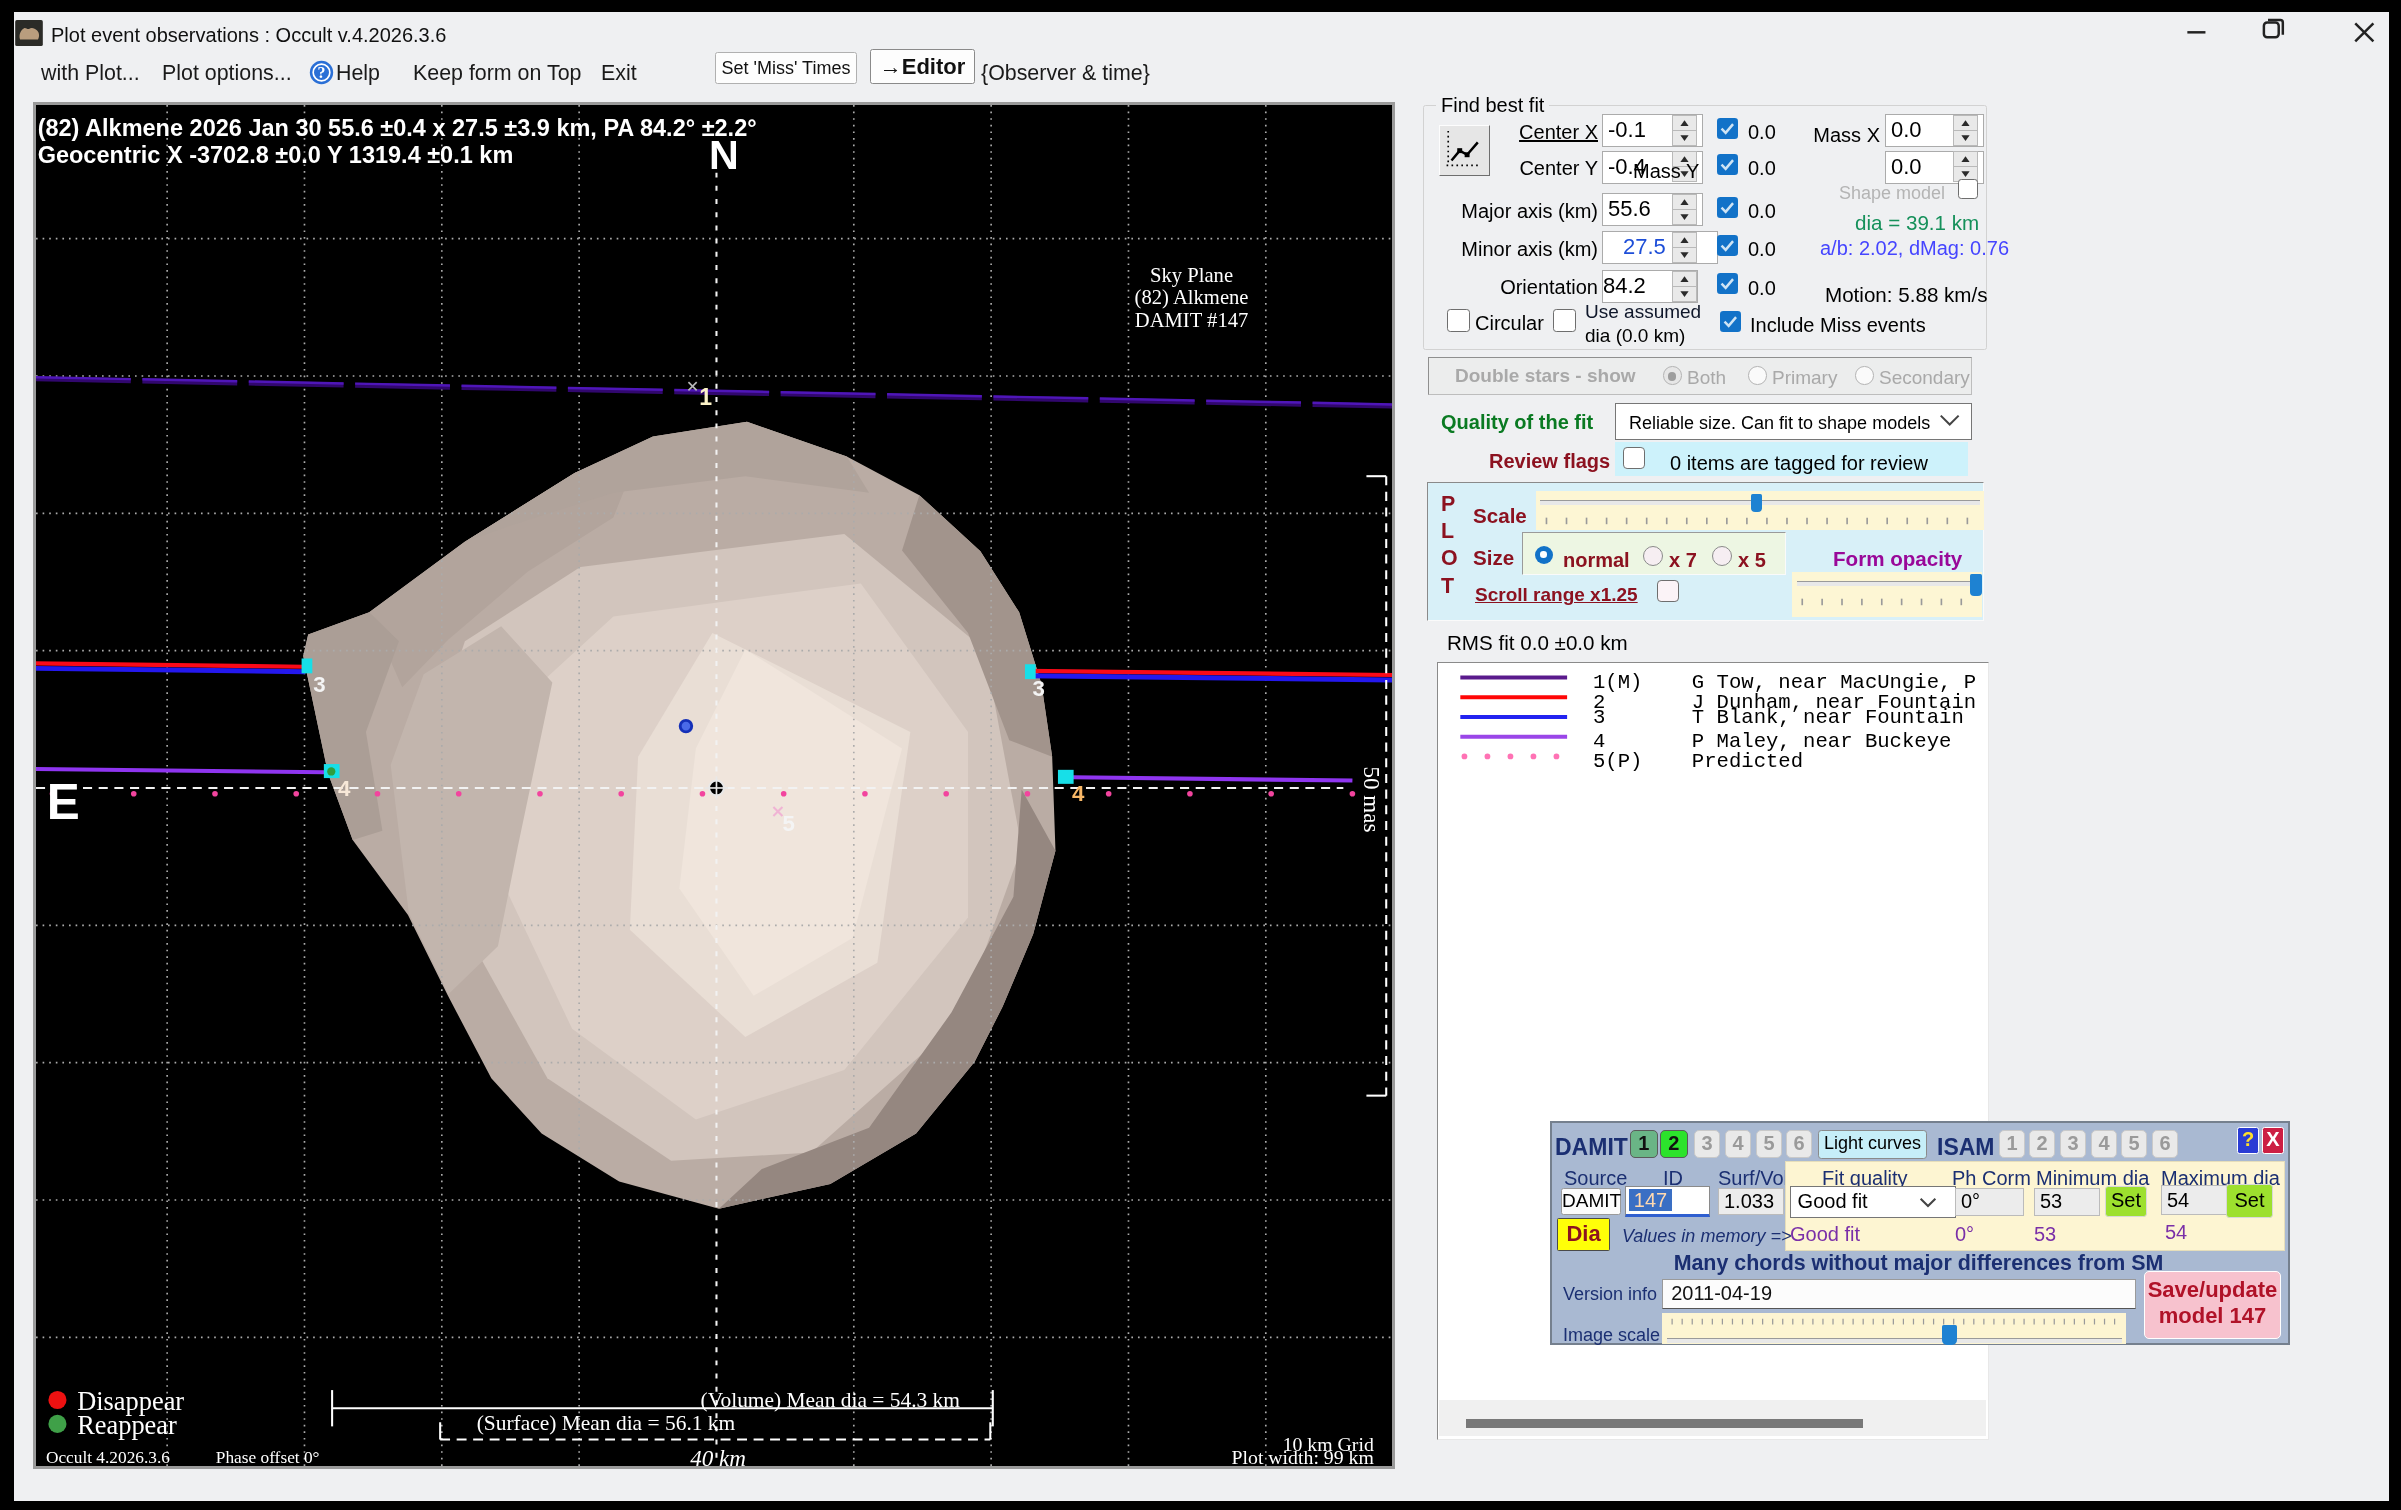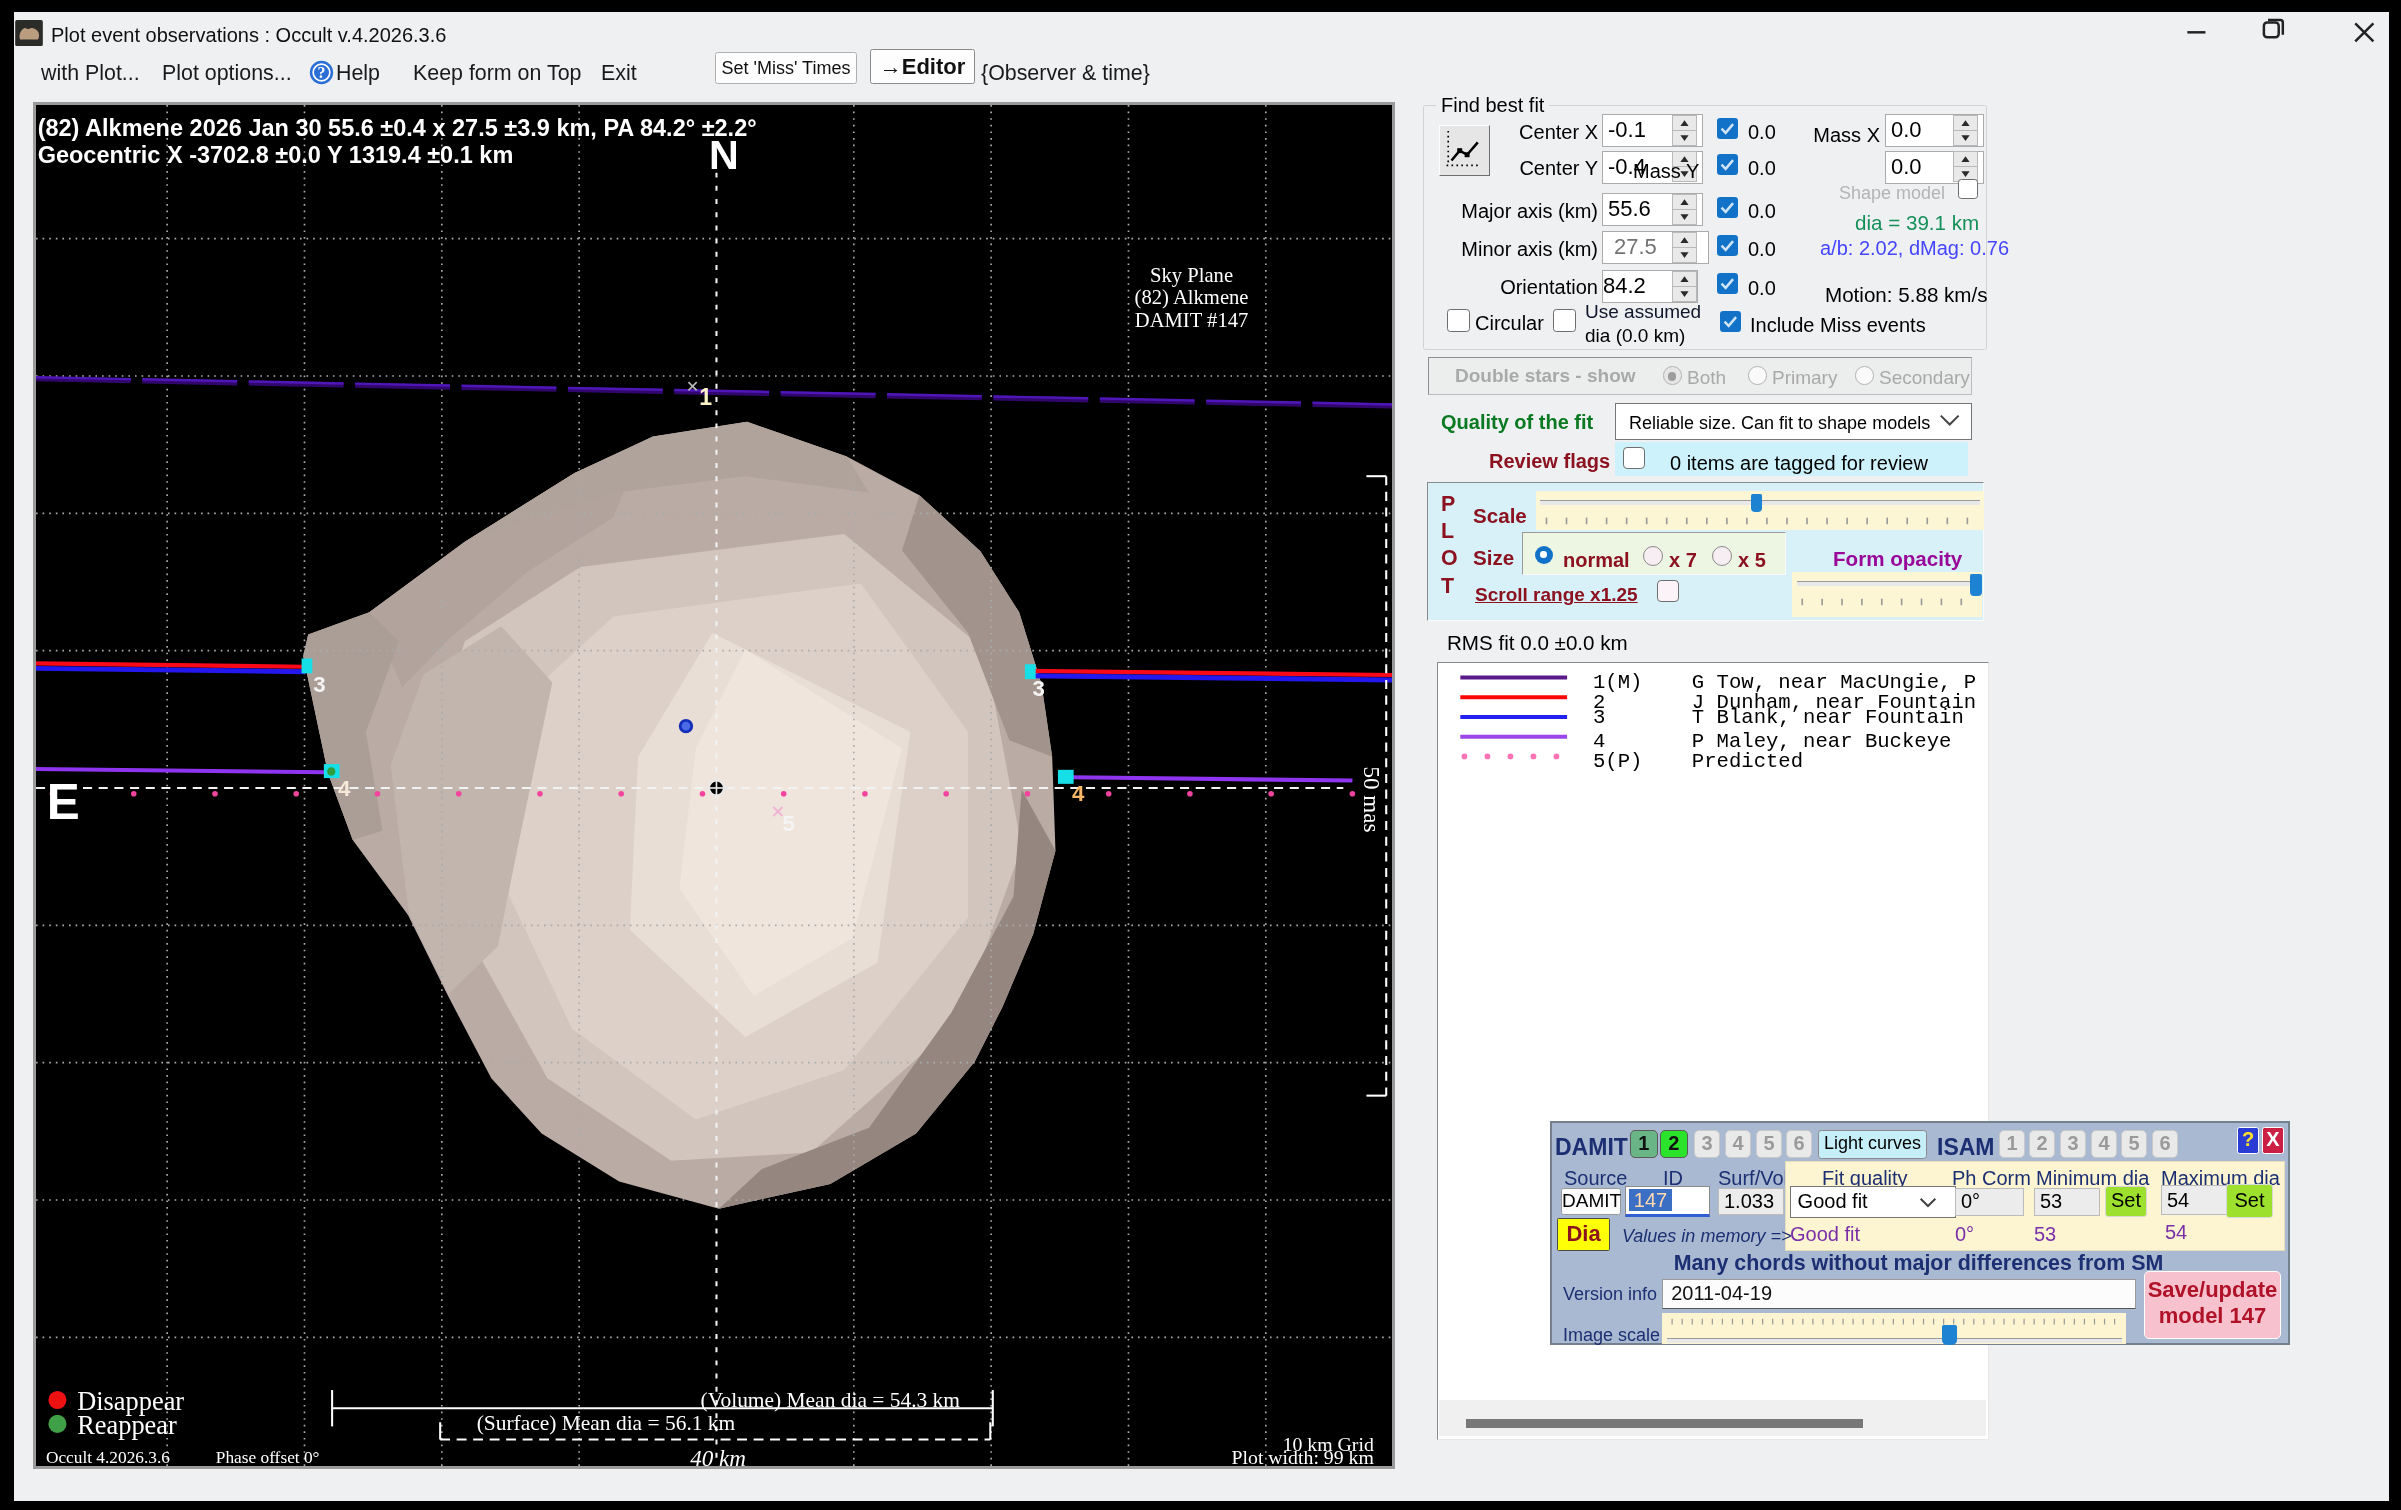--- a/index.html
+++ b/index.html
@@ -158,21 +158,21 @@
 <div class="abs" style="left:1409px;top:93px;width:562px;height:243px;border:0.8px solid #d2d2d2;border-radius:2.5px;"></div>
 <div class="abs" style="left:1422px;top:82px;background:#eff0f2;padding:0 5px;font:20px 'Liberation Sans';color:#000;text-align:center;">Find best fit</div>
 <div class="abs" style="left:1425px;top:113px;width:49px;height:49px;background:#e6e6e6;border-top:1.6px solid #fdfdfd;border-left:1.6px solid #fdfdfd;border-right:1.6px solid #6e6e6e;border-bottom:1.6px solid #6e6e6e;">
 <svg width="46" height="46" viewBox="0 0 56 56">
         <line x1="10" y1="6" x2="10" y2="48" stroke="#000" stroke-width="2" stroke-dasharray="2 4"></line>
         <line x1="8" y1="48" x2="50" y2="48" stroke="#000" stroke-width="2" stroke-dasharray="2 4"></line>
         <polyline points="14,42 24,30 33,35 46,20" fill="none" stroke="#000" stroke-width="3"></polyline>
         <rect x="21" y="27" width="6" height="6" fill="#000"></rect>
         <rect x="30" y="32" width="6" height="6" fill="#000"></rect>
       </svg></div>
-<div class="abs" style="left:1337px;top:109px;width:247px;text-align:right;font:20px 'Liberation Sans';color:#000;white-space:pre;">Center X</div>
+<div class="abs" style="left:1337px;top:109px;width:247px;text-align:right;font:20px 'Liberation Sans';color:#000;white-space:pre;text-decoration:underline;">Center X</div>
 <div class="abs" style="left:1588px;top:102px;width:94px;height:31px;background:#fff;border:0.8px solid #ababab;font:22px 'Liberation Sans';color:#000;padding-left:5px;line-height:30px;">-0.1</div>
 <div class="abs" style="left:1658px;top:103px;width:23px;height:14px;background:#e9e9e9;border:0.8px solid #b9b9b9;"><svg width="23" height="14" viewBox="0 0 28 17">
         <polygon points="14,5 19,12 9,12" fill="#2a2a2a"></polygon>
       </svg></div>
 <div class="abs" style="left:1658px;top:118px;width:23px;height:14px;background:#e9e9e9;border:0.8px solid #b9b9b9;"><svg width="23" height="14" viewBox="0 0 28 17">
         <polygon points="14,12 19,5 9,5" fill="#2a2a2a"></polygon>
       </svg></div>
 <div class="abs" style="left:1703px;top:106px;width:20.6px;height:20.6px;background:#1272c8;border-radius:3.3px;"><svg width="20.6" height="20.6" viewBox="0 0 25 25">
         <polyline points="5.5,13 10.5,18 19.5,7.5" fill="none" stroke="#cfe4f4" stroke-width="3"></polyline>
       </svg></div>
@@ -214,21 +214,21 @@
       </svg></div>
 <div class="abs" style="left:1658px;top:197px;width:23px;height:14px;background:#e9e9e9;border:0.8px solid #b9b9b9;"><svg width="23" height="14" viewBox="0 0 28 17">
         <polygon points="14,12 19,5 9,5" fill="#2a2a2a"></polygon>
       </svg></div>
 <div class="abs" style="left:1703px;top:185px;width:20.6px;height:20.6px;background:#1272c8;border-radius:3.3px;"><svg width="20.6" height="20.6" viewBox="0 0 25 25">
         <polyline points="5.5,13 10.5,18 19.5,7.5" fill="none" stroke="#cfe4f4" stroke-width="3"></polyline>
       </svg></div>
 <div class="abs" style="left:1734px;top:188px;font:normal normal 20px 'Liberation Sans';color:#000;white-space:pre;">0.0</div>
 <div class="abs" style="left:1841px;top:199px;font:normal normal 20.6px 'Liberation Sans';color:#15905a;white-space:pre;">dia = 39.1 km</div>
 <div class="abs" style="left:1337px;top:226px;width:247px;text-align:right;font:20px 'Liberation Sans';color:#000;white-space:pre;">Minor axis (km)</div>
-<div class="abs" style="left:1588px;top:219px;width:94px;height:31px;background:#fff;border:0.8px solid #ababab;font:22px 'Liberation Sans';color:#737373;padding-left:11px;line-height:30px;">27.5</div>
+<div class="abs" style="left:1588px;top:219px;width:94px;height:31px;background:#fff;border:0.8px solid #ababab;font:22px 'Liberation Sans';color:#1d4ed8;padding-left:20px;line-height:30px;">27.5</div>
 <div class="abs" style="left:1658px;top:220px;width:23px;height:14px;background:#e9e9e9;border:0.8px solid #b9b9b9;"><svg width="23" height="14" viewBox="0 0 28 17">
         <polygon points="14,5 19,12 9,12" fill="#2a2a2a"></polygon>
       </svg></div>
 <div class="abs" style="left:1658px;top:235px;width:23px;height:14px;background:#e9e9e9;border:0.8px solid #b9b9b9;"><svg width="23" height="14" viewBox="0 0 28 17">
         <polygon points="14,12 19,5 9,5" fill="#2a2a2a"></polygon>
       </svg></div>
 <div class="abs" style="left:1703px;top:223px;width:20.6px;height:20.6px;background:#1272c8;border-radius:3.3px;"><svg width="20.6" height="20.6" viewBox="0 0 25 25">
         <polyline points="5.5,13 10.5,18 19.5,7.5" fill="none" stroke="#cfe4f4" stroke-width="3"></polyline>
       </svg></div>
 <div class="abs" style="left:1734px;top:226px;font:normal normal 20px 'Liberation Sans';color:#000;white-space:pre;">0.0</div>

